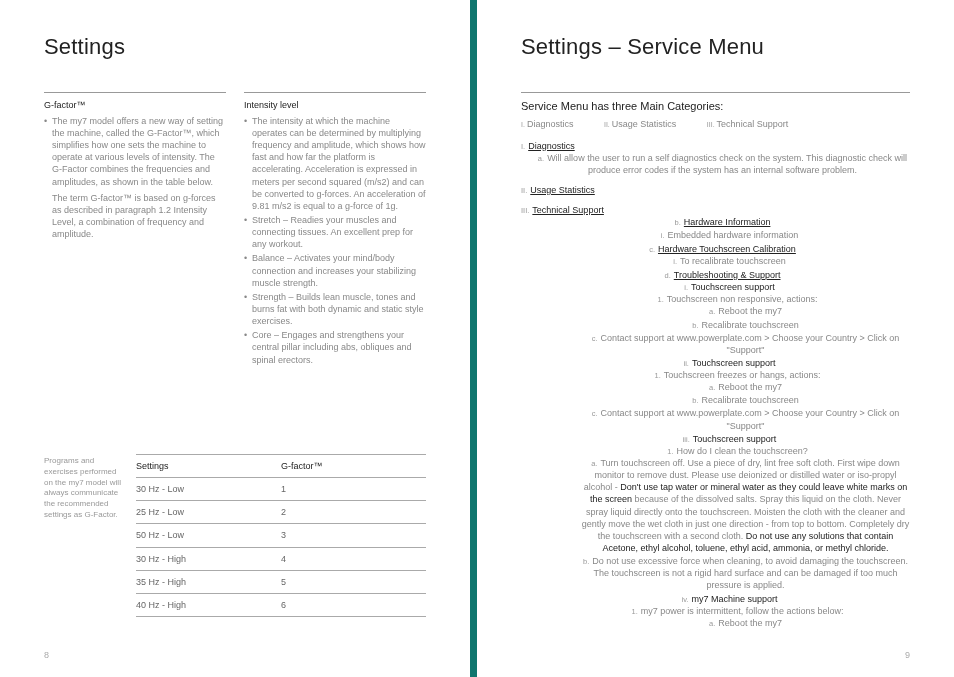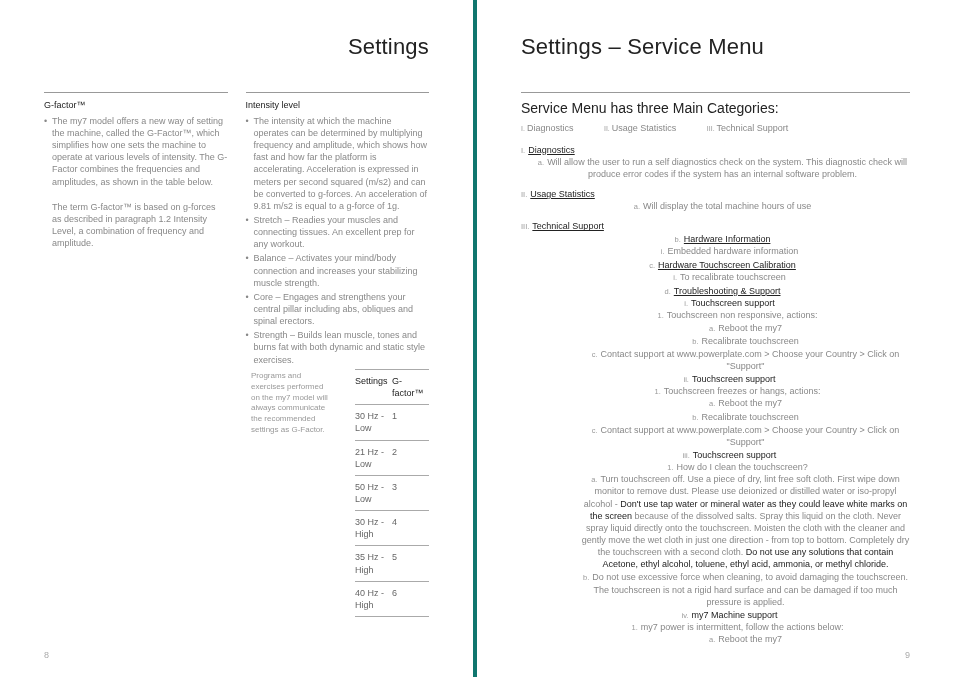--- a/index.html
+++ b/index.html
@@ -13,21 +13,21 @@
     display: flex;
     line-height: 1.35;
   }
   .page {
     width: 50%;
     padding: 32px 44px 20px 44px;
     position: relative;
     display: flex;
     flex-direction: column;
   }
-  .page-left { border-right: 4px solid #0f766e; align-items: flex-end; }
+  .page-left { border-right: 7px solid #0f766e; }
   h1.title {
     font-size: 22px;
     font-weight: 300;
     color: #222;
     margin-bottom: 30px;
     letter-spacing: 0.2px;
   }
   .rule { border: none; border-top: 1px solid #999; margin-bottom: 6px; }
   .sec-head {
     color: #222;
@@ -42,39 +42,39 @@
     position: relative;
     padding-left: 8px;
     margin-bottom: 2px;
   }
   ul.bullets > li::before {
     content: "•";
     position: absolute;
     left: 0;
     color: #888;
   }
-  .table-block { margin-top: auto; display: flex; gap: 24px; margin-bottom: 40px; }
+  .table-block { margin-top: auto; display: flex; gap: 12px; margin-bottom: 40px; }
   .sidenote { width: 80px; font-size: 8px; color: #999; padding-top: 2px; }
   .gtable { flex: 1; }
   .gtable .row { display: flex; border-bottom: 1px solid #aaa; padding: 5px 0; }
   .gtable .hrow { border-top: 1px solid #aaa; }
   .gtable .c1 { flex: 1; color: #666; }
   .gtable .c2 { flex: 1; color: #666; }
   .gtable .hrow .c1, .gtable .hrow .c2 { color: #222; }
   .pagenum {
     position: absolute;
     bottom: 16px;
     font-size: 9px;
     color: #aaa;
   }
   .pagenum-left { left: 44px; }
   .pagenum-right { right: 44px; }
 
   
-  .intro-line { color: #222; font-size: 14px; margin-bottom: 4px; }
+  .intro-line { color: #222; font-size: 11px; margin-bottom: 4px; }
   .cat-inline { color: #888; font-size: 9px; margin-bottom: 10px; }
   .cat-inline span { margin-right: 14px; }
   .cat-inline .rn { font-size: 7px; color: #999; margin-right: 2px; }
   ol.outline, ol.outline ol { list-style: none; }
   ol.outline > li { margin-bottom: 8px; }
   .lbl { color: #222; }
   .rn-sub { color: #999; font-size: 7.5px; margin-right: 3px; }
   ol.sub1 { padding-left: 14px; }
   ol.sub1 > li { margin-bottom: 2px; text-align: center; }
   ol.sub2 { padding-left: 14px; }
@@ -93,50 +93,50 @@
 <div class="page page-left">
   <h1 class="title">Settings</h1>
 
   <div class="cols">
     <div class="col">
       <hr class="rule">
       <div class="sec-head">G-factor™</div>
       <ul class="bullets">
         <li>
           <span>The my7 model offers a new way of setting the machine, called the G-Factor™, which simplifies how one sets the machine to operate at various levels of intensity. The G-Factor combines the frequencies and amplitudes, as shown in the table below.</span>
-          <div class="para-block" style="padding-left:0;margin-top:13px;">The term G-factor™ is based on g-forces as described in paragraph 1.2 Intensity Level, a combination of frequency and amplitude.</div>
+          <div class="para-block" style="padding-left:0;margin-top:4px;">The term G-factor™ is based on g-forces as described in paragraph 1.2 Intensity Level, a combination of frequency and amplitude.</div>
         </li>
       </ul>
     </div>
     <div class="col">
       <hr class="rule">
       <div class="sec-head">Intensity level</div>
       <ul class="bullets">
         <li>The intensity at which the machine operates can be determined by multiplying frequency and amplitude, which shows how fast and how far the platform is accelerating. Acceleration is expressed in meters per second squared (m/s2) and can be converted to g-forces. An acceleration of 9.81 m/s2 is equal to a g-force of 1g.</li>
         <li>Stretch – Readies your muscles and connecting tissues. An excellent prep for any workout.</li>
         <li>Balance – Activates your mind/body connection and increases your stabilizing muscle strength.</li>
+        <li>Strength – Builds lean muscle, tones and burns fat with both dynamic and static style exercises.</li>
         <li>Core – Engages and strengthens your central pillar including abs, obliques and spinal erectors.</li>
-        <li>Strength – Builds lean muscle, tones and burns fat with both dynamic and static style exercises.</li>
       </ul>
     </div>
   </div>
 
   <div class="table-block">
     <div class="sidenote">Programs and exercises performed on the my7 model will always communicate the recommended settings as G-Factor.</div>
     <div class="gtable">
       <div class="row hrow">
         <div class="c1">Settings</div>
         <div class="c2">G-factor™</div>
       </div>
       <div class="row">
           <div class="c1">30 Hz - Low</div>
           <div class="c2">1</div>
         </div>
       <div class="row">
-          <div class="c1">21 Hz - Low</div>
+          <div class="c1">25 Hz - Low</div>
           <div class="c2">2</div>
         </div>
       <div class="row">
           <div class="c1">50 Hz - Low</div>
           <div class="c2">3</div>
         </div>
       <div class="row">
           <div class="c1">30 Hz - High</div>
           <div class="c2">4</div>
         </div>
@@ -167,23 +167,20 @@
 
   <ol class="outline">
     <li>
       <span class="rn-sub">I.</span><span class="lbl underline">Diagnostics</span>
       <ol class="sub1">
           <li><span class="rn-sub">a.</span><span>Will allow the  user to run a self diagnostics check on the system. This diagnostic check will produce error codes if the system has an internal software problem.</span></li>
         </ol>
     </li>
     <li>
       <span class="rn-sub">II.</span><span class="lbl underline">Usage Statistics</span>
-      <ol class="sub1">
-          <li><span class="rn-sub">a.</span><span>Will display the total machine hours of use</span></li>
-        </ol>
     </li>
     <li>
       <span class="rn-sub">III.</span><span class="lbl underline">Technical Support</span>
       <ol class="sub1">
         <li><span class="rn-sub">b.</span><span class="lbl underline">Hardware Information</span>
           <ol class="sub2">
               <li><span class="rn-sub">i.</span><span>Embedded hardware information</span></li>
             </ol>
         </li>
         <li><span class="rn-sub">c.</span><span class="lbl underline">Hardware Touchscreen Calibration</span>

